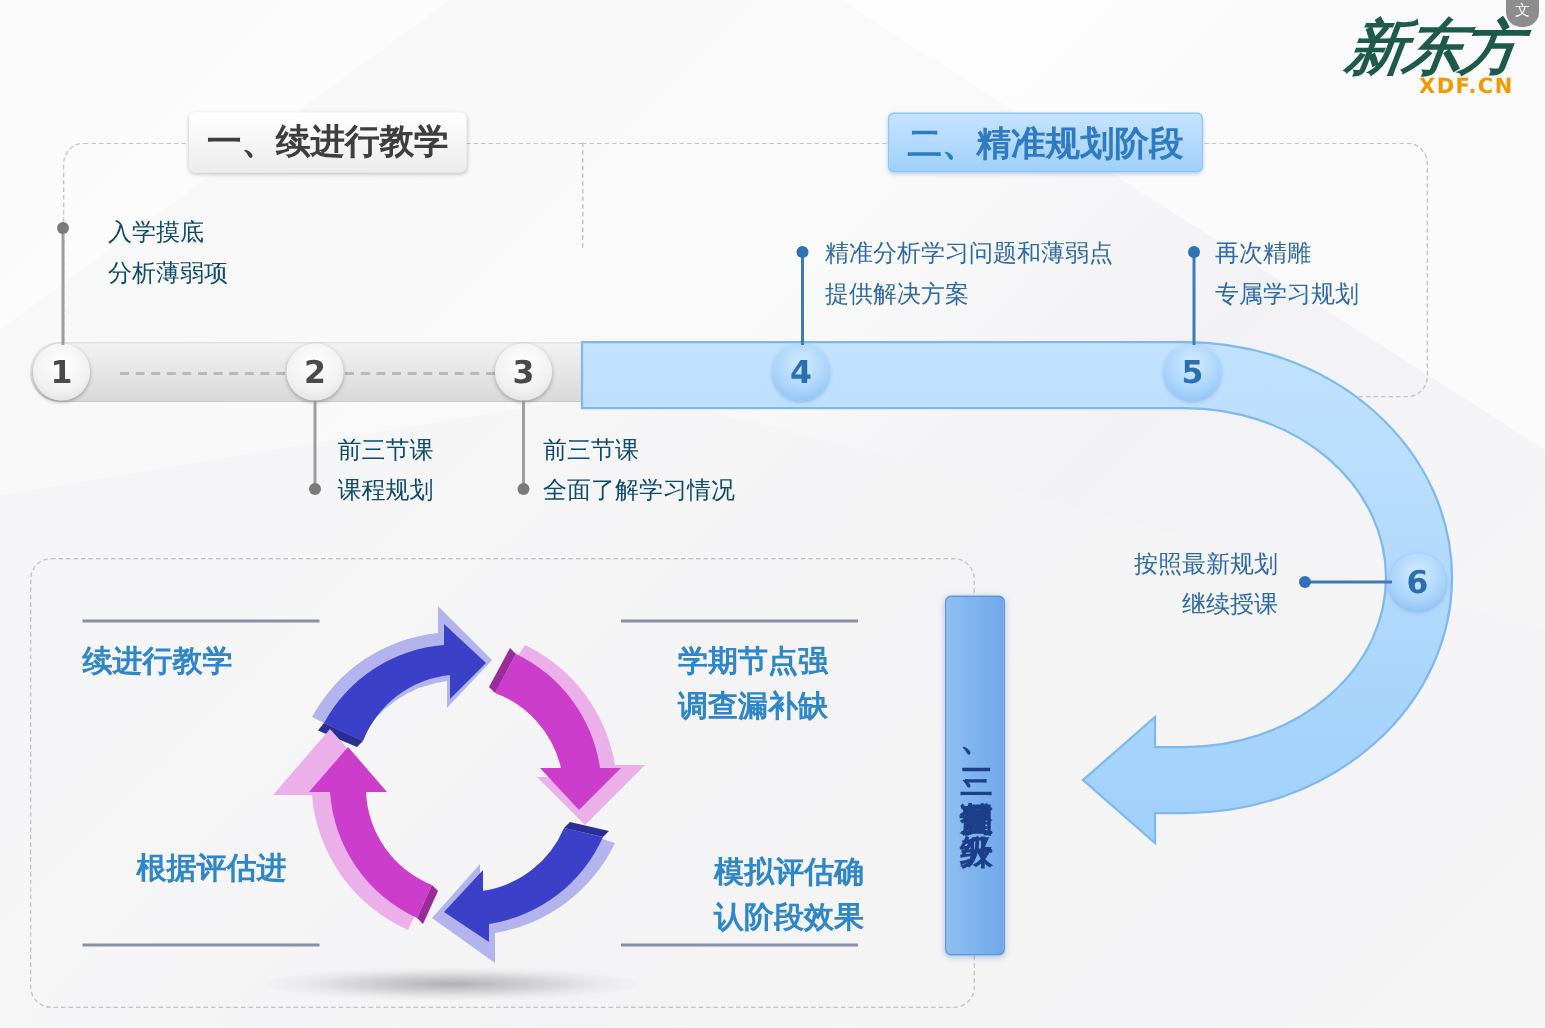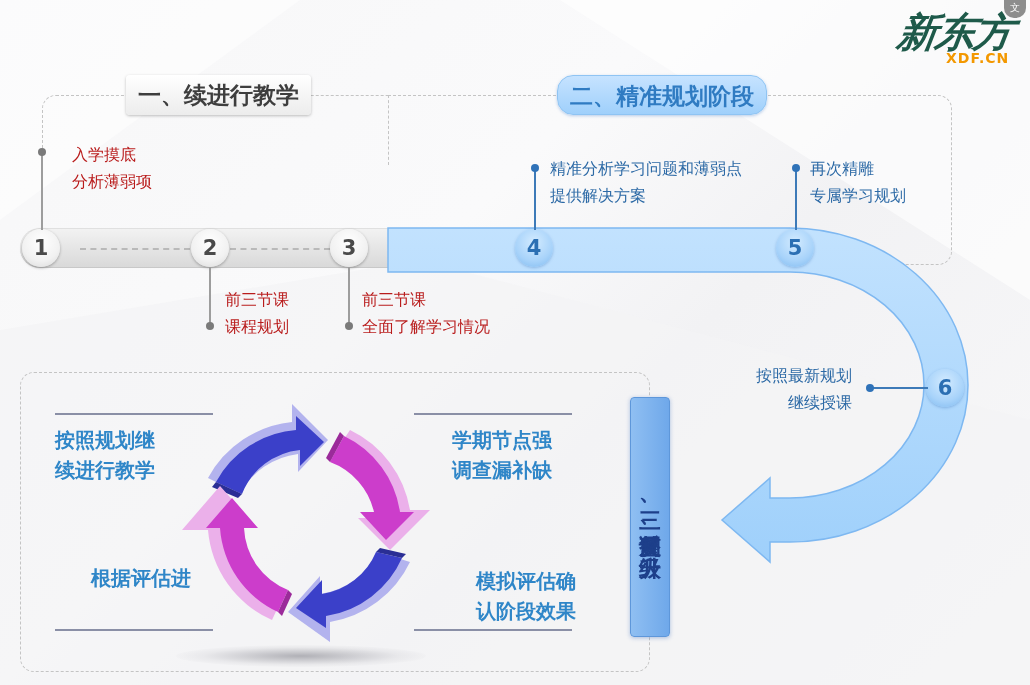--- a/index.html
+++ b/index.html
@@ -78,21 +78,21 @@
       color: #4a4a4a; box-shadow: 0 1px 3px rgba(0,0,0,0.3);
     }
     .node-blue {
       background: radial-gradient(circle at 50% 35%, #d3ebff 0%, #a8d3fa 60%, #7eb9ef 100%);
       color: #2b6fb3; box-shadow: 0 1px 3px rgba(40,100,180,0.35);
     }
 
     .txt {
       position: absolute; font-size: 16px; line-height: 27px; white-space: nowrap;
     }
-    .txt-gray { color: #b91c1c; }
+    .txt-gray { color: #0c4a6e; }
     .txt-blue { color: #2d6aa6; }
 
     .vline { position: absolute; width: 2px; }
     .dot { position: absolute; width: 8px; height: 8px; border-radius: 50%; }
     .gray-line { background: #9d9d9d; }
     .blue-line { background: #3d7ab8; }
 
     .cycle-text {
       position: absolute; font-size: 20px; font-weight: bold; color: #2f86c8;
       line-height: 30px; white-space: nowrap;
@@ -120,21 +120,21 @@
   <div class="logo-en">XDF.CN</div>
 </div>
 <div class="translate-icon">文</div>
 
 <div class="dash-box" style="left:42px; top:95px; width:348px; height:150px; border-bottom:none; border-right:none; border-radius:14px 0 0 0;"></div>
 <div class="dash-box" style="left:388px; top:95px; width:0; height:70px; border-left:1.5px dashed #c4c4c4; border-top:none; border-right:none; border-bottom:none; border-radius:0;"></div>
 <div class="dash-box" style="left:388px; top:95px; width:564px; height:170px; border-left:none; border-radius:0 14px 14px 0;"></div>
 <div class="dash-box" style="left:20px; top:372px; width:630px; height:300px;"></div>
 
 <div class="stage-badge badge-gray" style="left:126px; top:75px;">一、续进行教学</div>
-<div class="stage-badge badge-blue" style="left:557px; top:75px;border-radius:16px;">二、精准规划阶段</div>
+<div class="stage-badge badge-blue" style="left:592px; top:75px;">二、精准规划阶段</div>
 
 <div class="track-gray"></div>
 <div class="track-dash" style="left:80px; width:110px;"></div>
 <div class="track-dash" style="left:230px; width:100px;"></div>
 
 <svg style="position:absolute; left:0; top:0;" width="1030" height="685">
   <defs>
     <linearGradient id="blueG" x1="0" y1="0" x2="0" y2="1">
       <stop offset="0" stop-color="#c2e2fe"></stop>
       <stop offset="1" stop-color="#9fd0fb"></stop>
@@ -189,21 +189,20 @@
 </div>
 
 <div class="badge-vert">三、反复调整、升级</div>
 
 <div class="rule" style="left:55px; top:413px;"></div>
 <div class="rule" style="left:55px; top:629px;"></div>
 <div class="rule" style="left:414px; top:413px;"></div>
 <div class="rule" style="left:414px; top:629px;"></div>
 
 <div class="cycle-text" style="left:55px; top:425px;">
-  <div>按照规划继</div>
   <div>续进行教学</div>
 </div>
 <div class="cycle-text" style="left:55px; top:563px;margin-left:36px;">
   <div>根据评估进</div>
 </div>
 <div class="cycle-text" style="left:452px; top:425px;">
   <div>学期节点强</div>
   <div>调查漏补缺</div>
 </div>
 <div class="cycle-text" style="left:452px; top:566px;margin-left:24px;">

